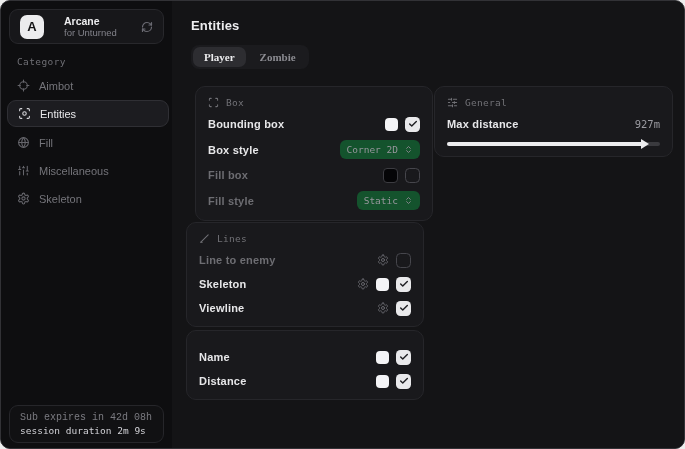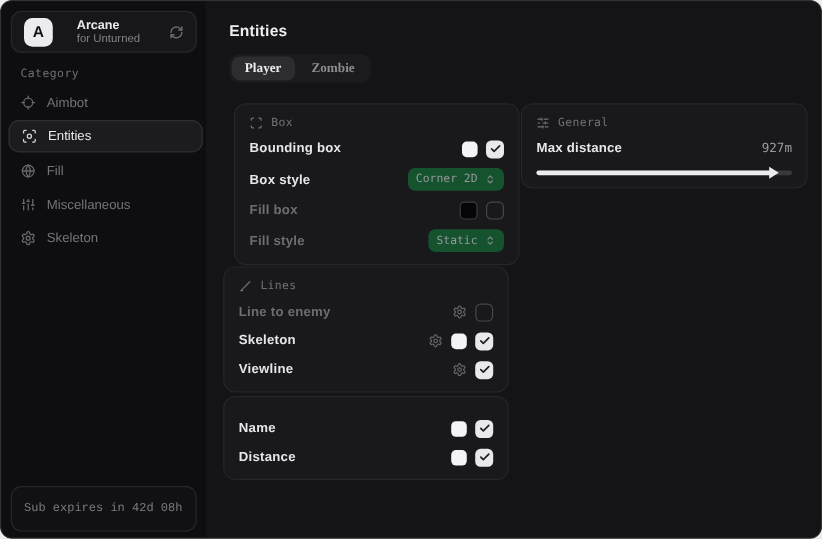--- a/index.html
+++ b/index.html
@@ -138,20 +138,21 @@
         <svg width="13" height="13" viewBox="0 0 24 24" fill="none" stroke="currentColor" stroke-width="2" stroke-linecap="round" stroke-linejoin="round">
             <circle cx="12" cy="12" r="3"></circle>
             <path d="M12.22 2h-.44a2 2 0 0 0-2 2v.18a2 2 0 0 1-1 1.73l-.43.25a2 2 0 0 1-2 0l-.15-.08a2 2 0 0 0-2.73.73l-.22.38a2 2 0 0 0 .73 2.73l.15.1a2 2 0 0 1 1 1.72v.51a2 2 0 0 1-1 1.74l-.15.09a2 2 0 0 0-.73 2.73l.22.38a2 2 0 0 0 2.73.73l.15-.08a2 2 0 0 1 2 0l.43.25a2 2 0 0 1 1 1.73V20a2 2 0 0 0 2 2h.44a2 2 0 0 0 2-2v-.18a2 2 0 0 1 1-1.73l.43-.25a2 2 0 0 1 2 0l.15.08a2 2 0 0 0 2.73-.73l.22-.39a2 2 0 0 0-.73-2.73l-.15-.08a2 2 0 0 1-1-1.74v-.5a2 2 0 0 1 1-1.74l.15-.09a2 2 0 0 0 .73-2.73l-.22-.38a2 2 0 0 0-2.73-.73l-.15.08a2 2 0 0 1-2 0l-.43-.25a2 2 0 0 1-1-1.73V4a2 2 0 0 0-2-2z"></path>
           </svg>
       </span>
       <span>Skeleton</span>
     </div>
 
     <div class="footer-card">
       <div class="foot-line1">Sub expires in 42d 08h</div>
+      <div class="foot-line2">session duration 2m 9s</div>
     </div>
   </aside>
 
   <main class="main">
 
     <h1 class="page-title">Entities</h1>
 
     <div class="tabs">
       <button class="tab selected">Player</button>
       <button class="tab">Zombie</button>

